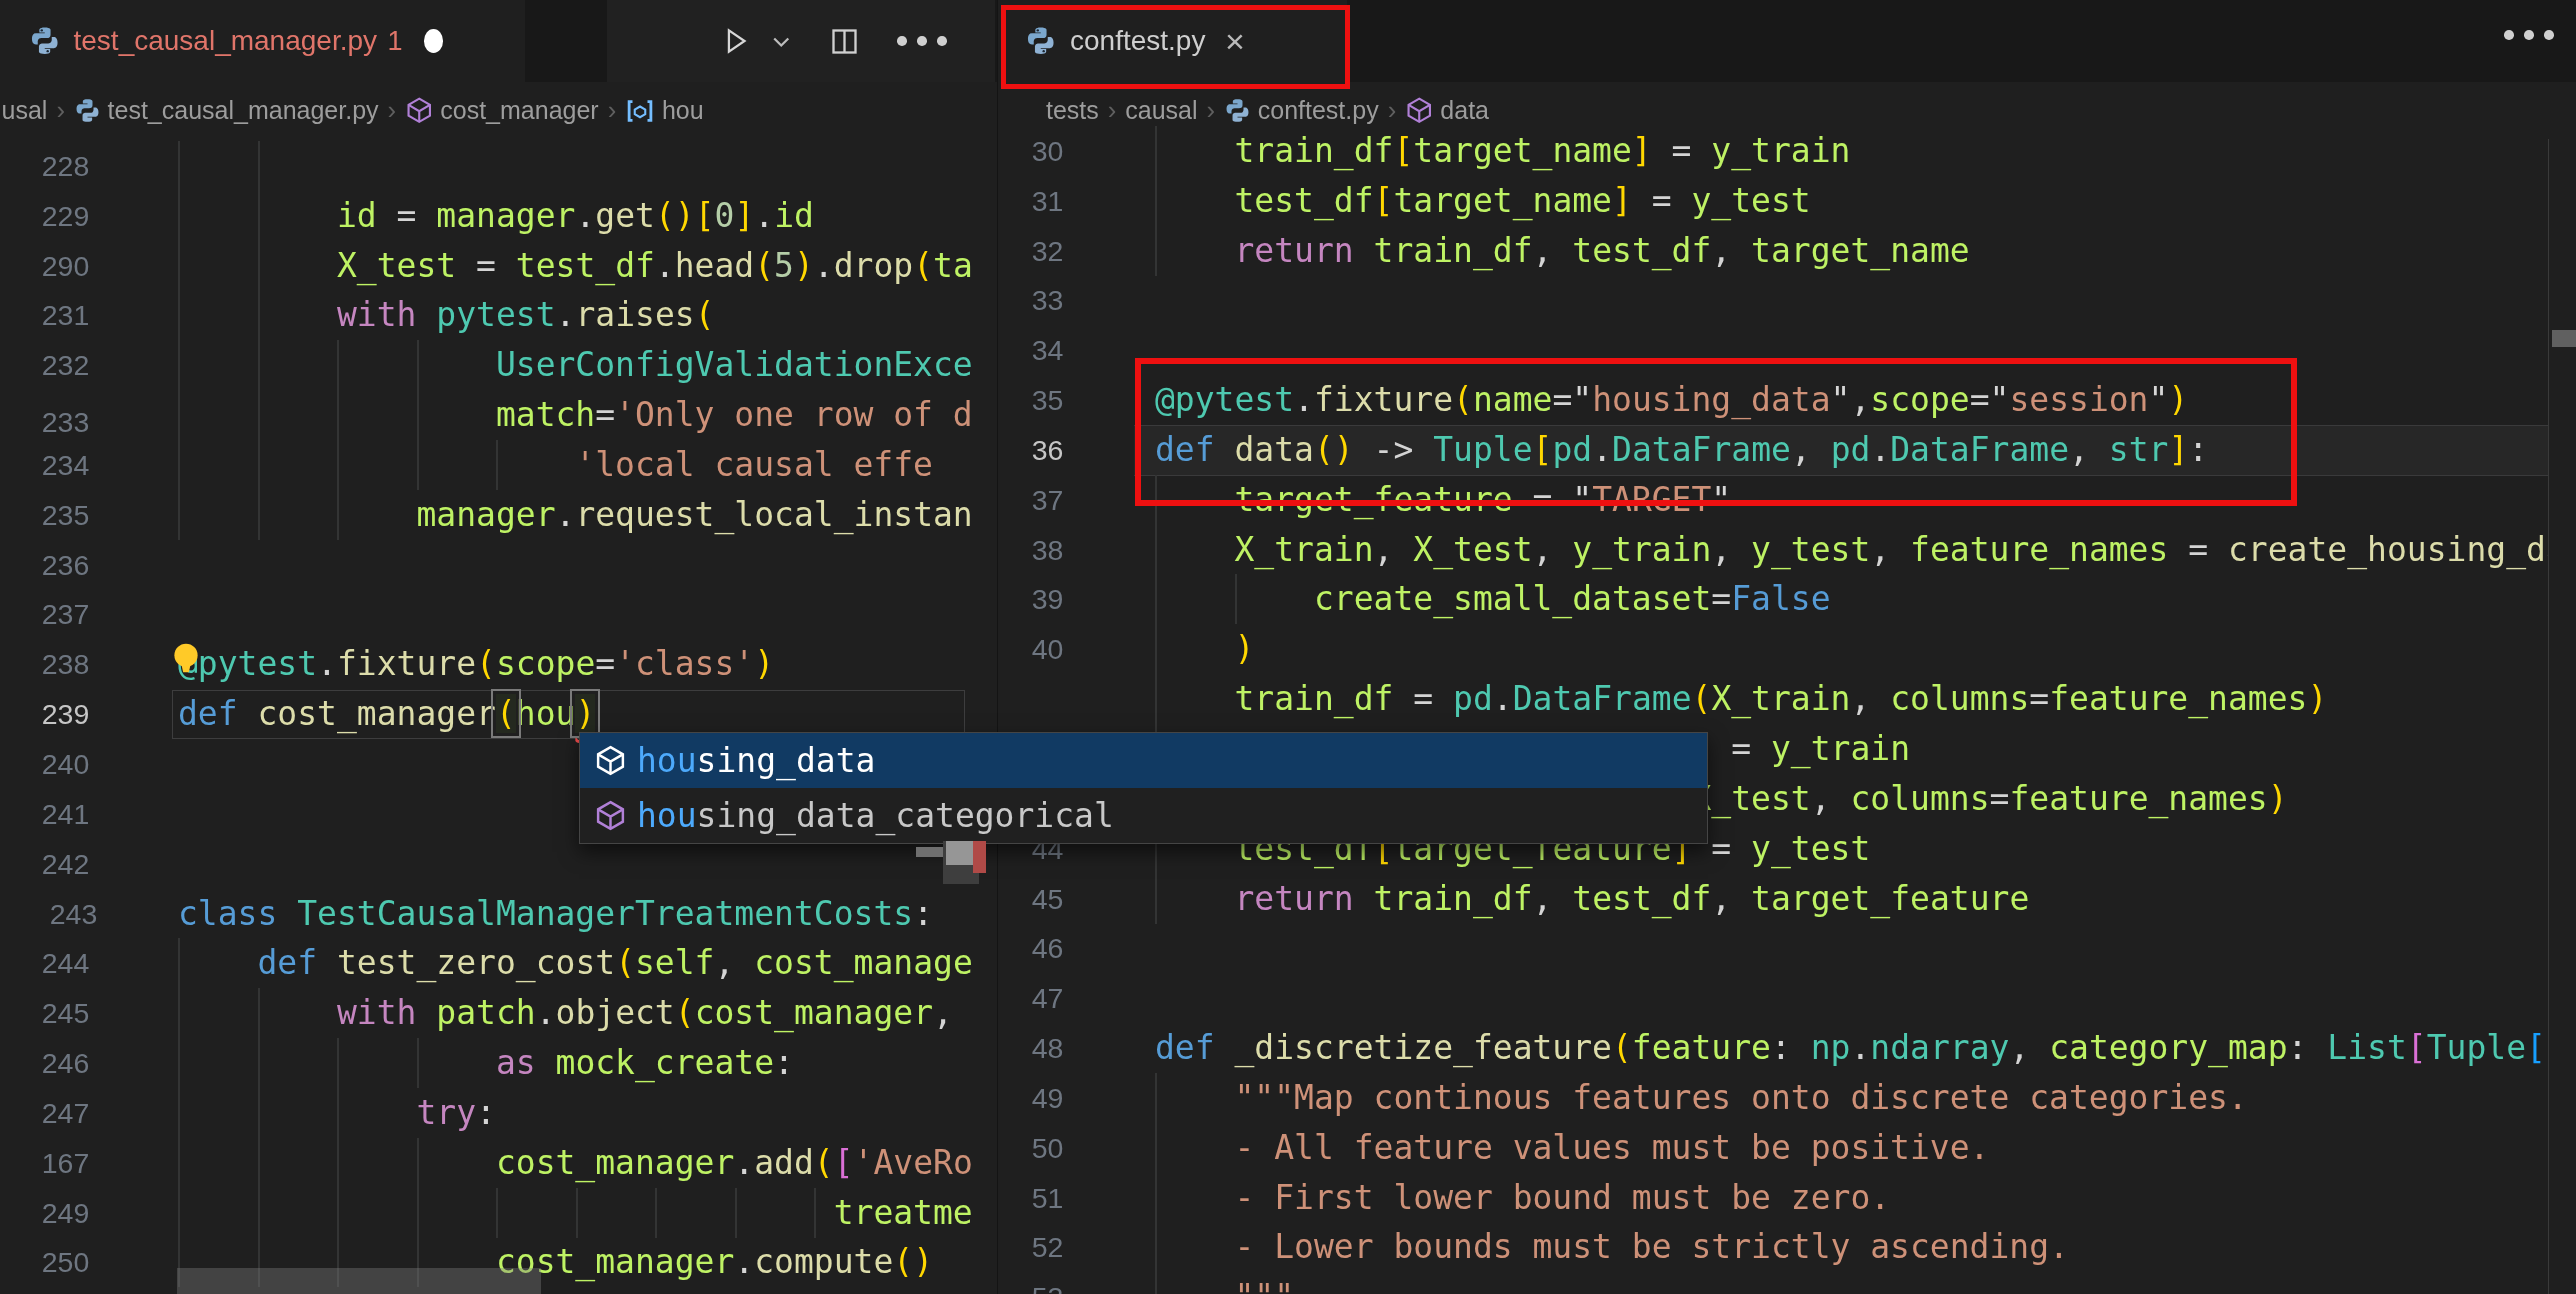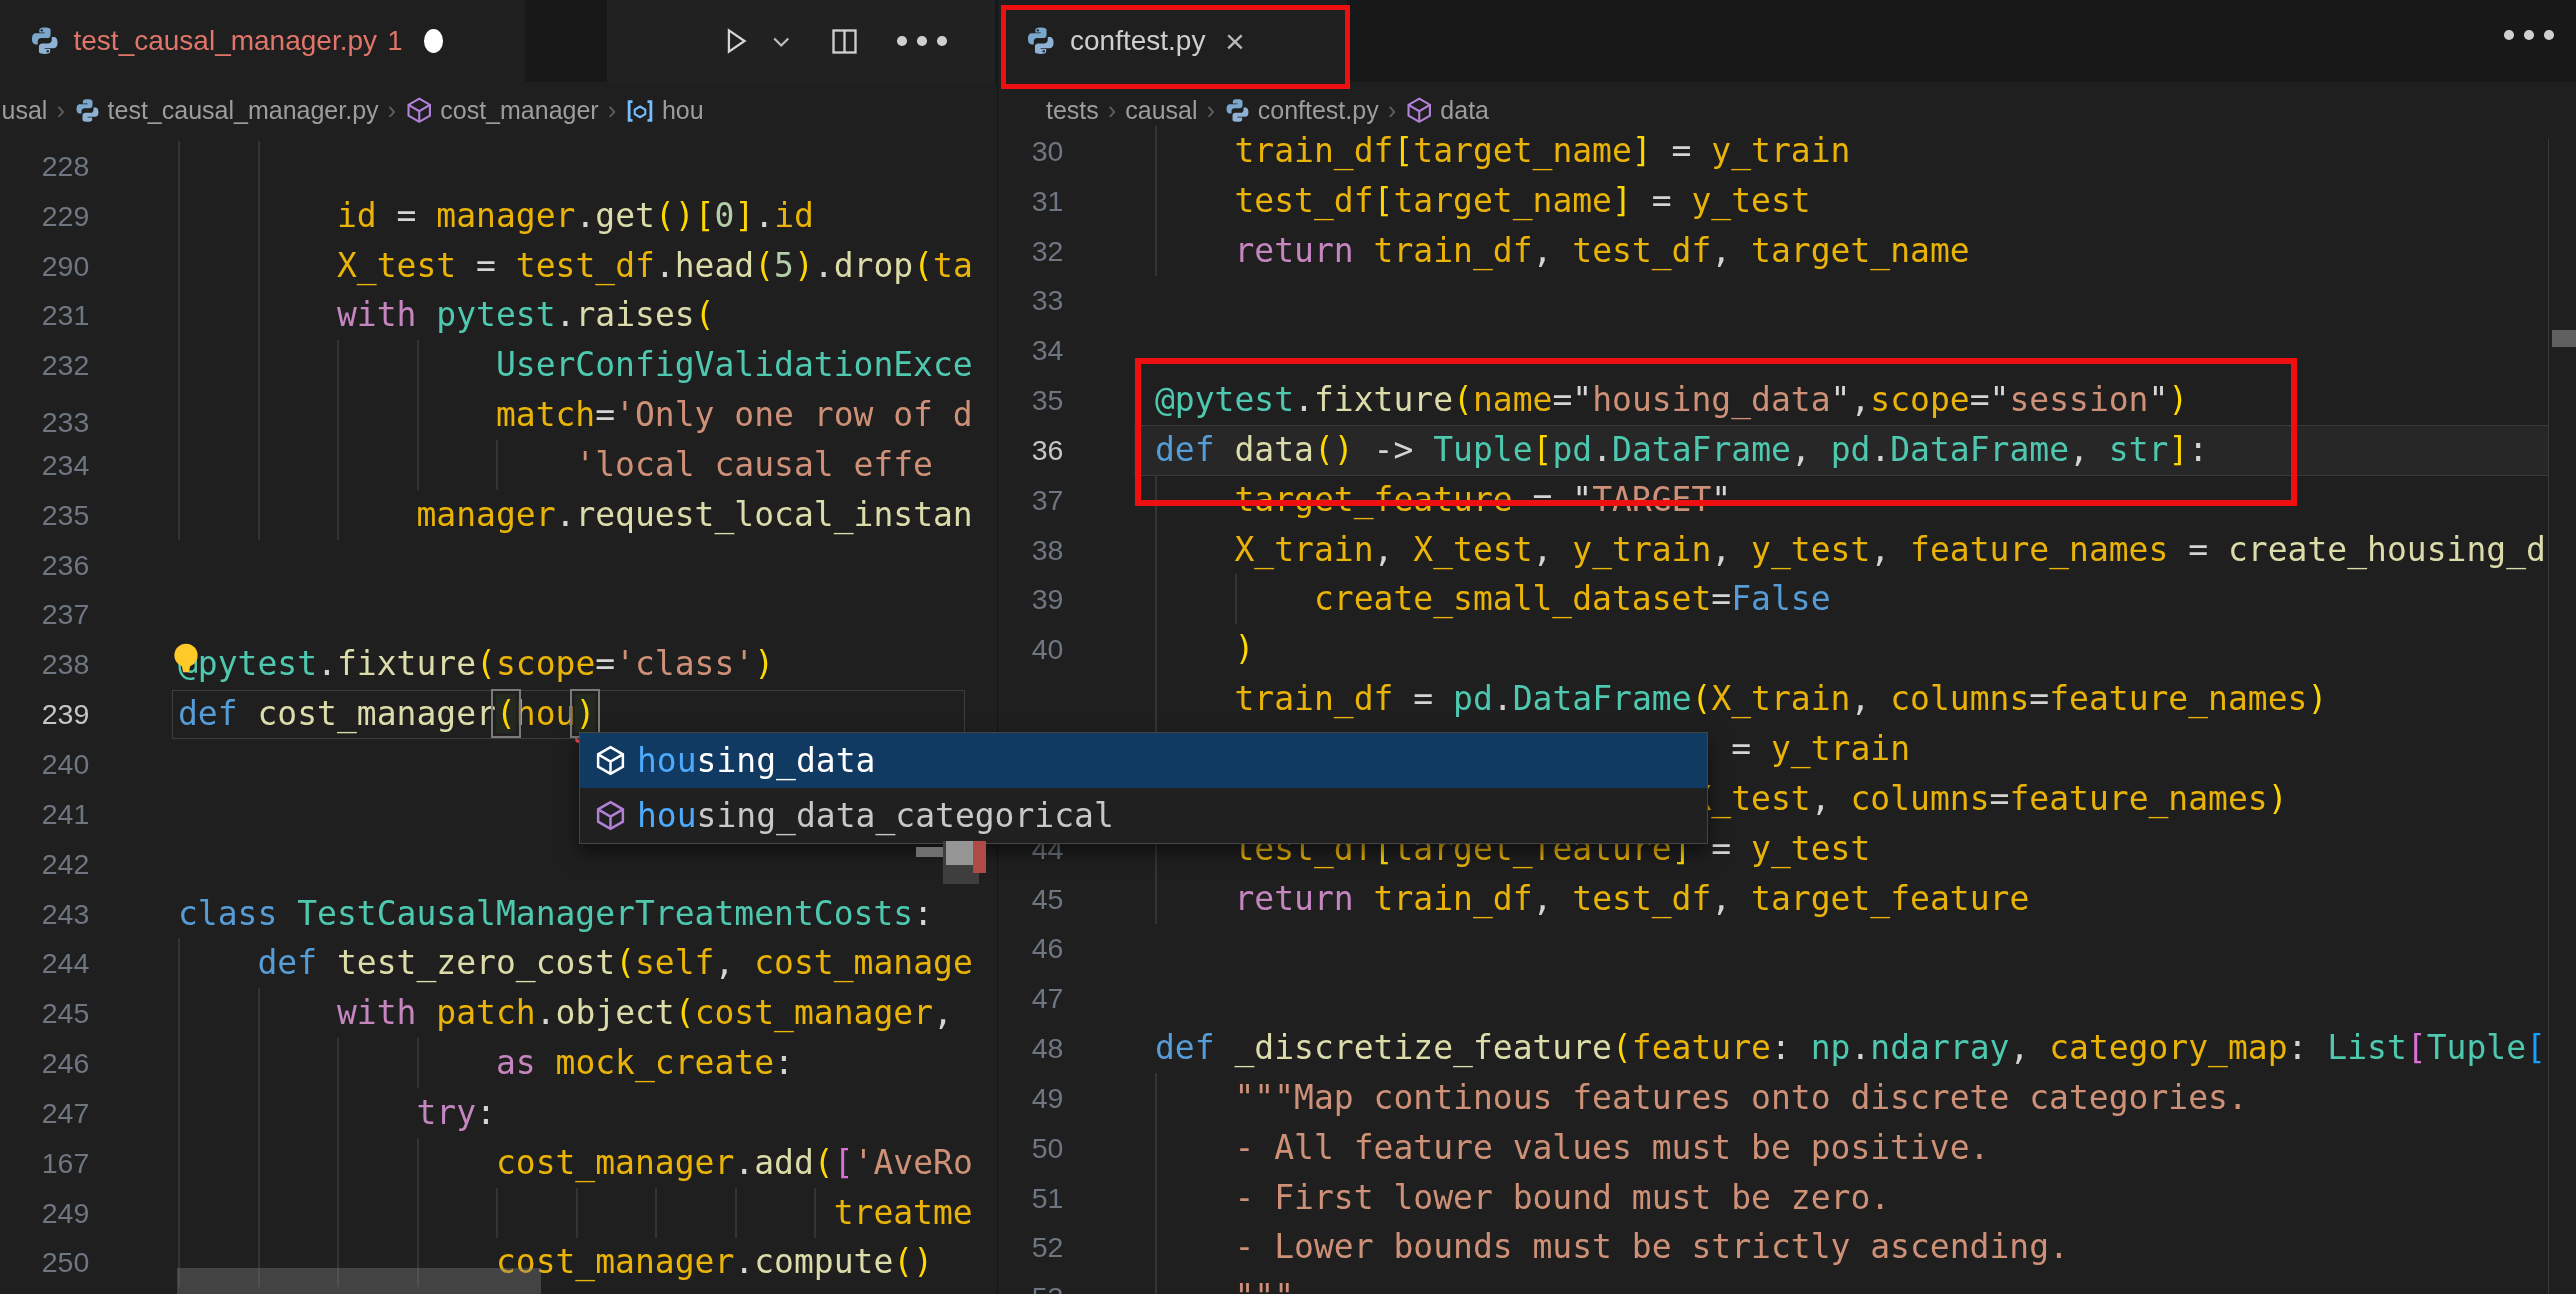--- a/index.html
+++ b/index.html
@@ -24,21 +24,21 @@
   .crumb .sep{color:#5f5f5f;font-size:25.5px;margin:0 9px;}
   .crumb .ic{margin-right:6.7px;display:inline-flex;}
   .crow{position:absolute;left:0;width:100%;}
   .lnum{position:absolute;left:0;top:0;height:100%;text-align:center;
         font-family:Liberation Sans, sans-serif;font-size:28.5px;line-height:50px;color:#6e7681;}
   .lnum.cur{color:#c6c6c6;}
   .guide{position:absolute;top:0;width:1.5px;height:100%;background:#333434;}
   .ltext{position:absolute;top:0;white-space:pre;font-family:"DejaVu Sans Mono",monospace;
          font-size:33px;line-height:50px;}
   .tk-d{color:#cccccc}.tk-kw{color:#569CD6}.tk-ctl{color:#C586C0}.tk-fn{color:#DCDCAA}
-  .tk-ty{color:#4EC9B0}.tk-var{color:#eab308}.tk-str{color:#CE9178}.tk-num{color:#B5CEA8}
+  .tk-ty{color:#4EC9B0}.tk-var{color:#bef264}.tk-str{color:#CE9178}.tk-num{color:#B5CEA8}
   .tk-pun{color:#D4D4D4}.tk-q{color:#d7d7d7}.tk-b1{color:#FFD700}.tk-b2{color:#DA70D6}.tk-b3{color:#179FFF}
   .tok-matchbox{outline:2.2px solid #7a7a7a;outline-offset:3px;background:#24291f;}
   .tok-err{text-decoration:underline wavy #f14c4c;text-decoration-thickness:3px;text-underline-offset:9px;}
   .deco-box{position:absolute;left:172px;width:791px;top:0.7px;height:47px;border:1.5px solid #3d3d3e;}
   .deco-band{position:absolute;left:136px;width:1417px;top:0;height:49px;
              background:rgba(255,255,255,0.04);border-top:1.5px solid #3a3a3b;border-bottom:1.5px solid #3a3a3b;}
   #suggest{position:absolute;left:579px;top:732px;width:1129px;height:112px;background:#202020;
            border:1.5px solid #454545;box-sizing:border-box;z-index:50;box-shadow:0 7.5px 18px rgba(0,0,0,.55);}
   .sugg-row{position:relative;height:55px;display:flex;align-items:center;
             font-family:"DejaVu Sans Mono",monospace;font-size:33px;color:#c8c8c8;}
@@ -217,21 +217,21 @@
         </div>
         <div class="crow" style="top: 789px; height: 50px;">
           <div class="lnum" style="width: 131px;">241</div>
           <div class="ltext" style="left: 178px;"></div>
         </div>
         <div class="crow" style="top: 839px; height: 50px;">
           <div class="lnum" style="width: 131px;">242</div>
           <div class="ltext" style="left: 178px;"></div>
         </div>
         <div class="crow" style="top: 889px; height: 50px;">
-          <div class="lnum" style="width: 131px;">243</div>
+          <div class="lnum" style="width: 131px; padding-left: 8px;">243</div>
           <div class="ltext" style="left: 178px;"><span class="tk-kw">class</span><span class="tk-d"> </span><span class="tk-ty">TestCausalManagerTreatmentCosts</span><span class="tk-pun">:</span></div>
         </div>
         <div class="crow" style="top: 938px; height: 50px;">
           <div class="guide" style="left: 178px;"></div>
           <div class="lnum" style="width: 131px;">244</div>
           <div class="ltext" style="left: 178px;"><span class="tk-d">    </span><span class="tk-kw">def</span><span class="tk-d"> </span><span class="tk-fn">test_zero_cost</span><span class="tk-b1">(</span><span class="tk-var">self</span><span class="tk-pun">,</span><span class="tk-d"> </span><span class="tk-var">cost_manage</span></div>
         </div>
         <div class="crow" style="top: 988px; height: 50px;">
           <div class="guide" style="left: 178px;"></div>
           <div class="guide" style="left: 258px;"></div>

